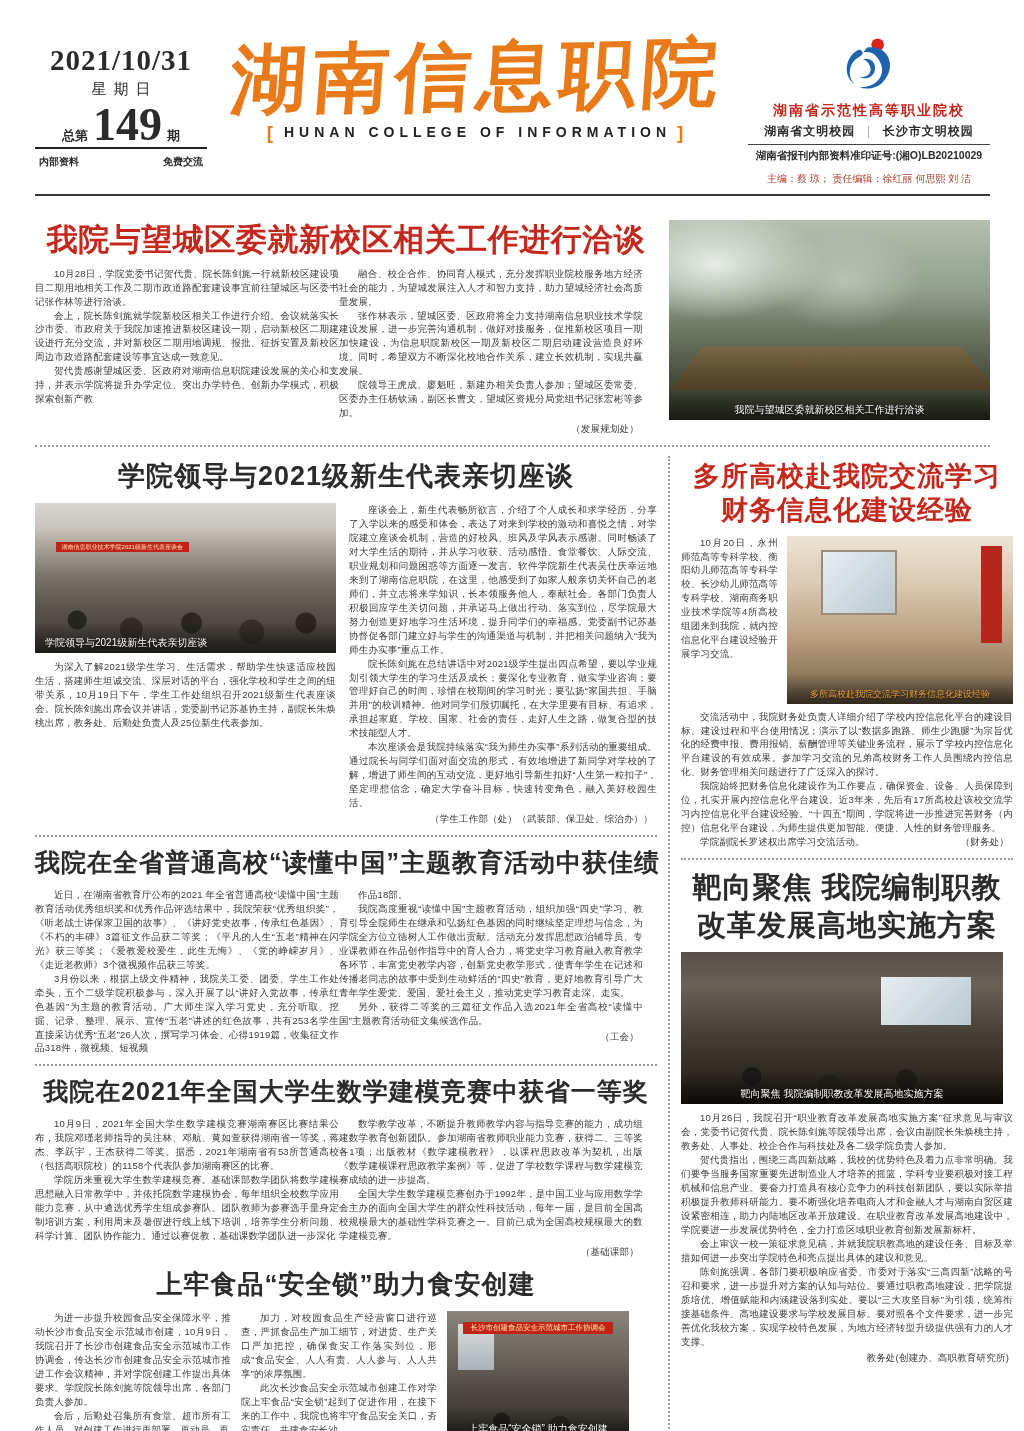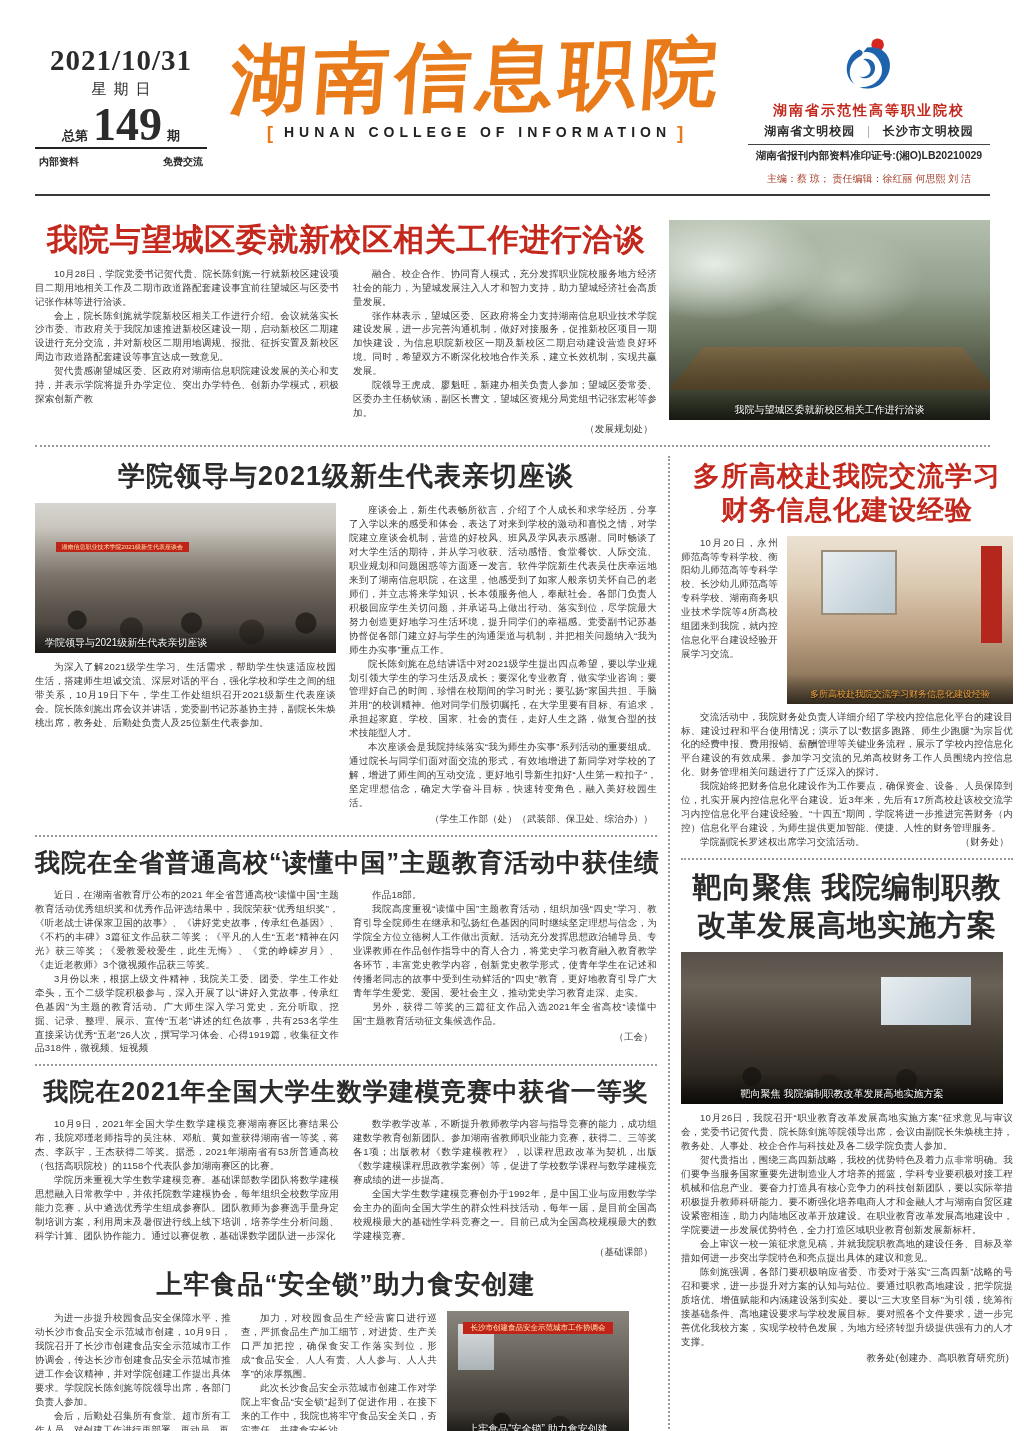--- a/index.html
+++ b/index.html
@@ -33,21 +33,21 @@
   
   .body-txt{font-size:9.5px;line-height:1.47;text-align:justify;letter-spacing:.2px;color:#3a3a3a;}
   .body-txt p{margin:0;text-indent:2em;}
   .byline{text-align:right;font-size:9.5px;color:#3a3a3a;padding-right:4px;margin-top:2px;}
   .dothr{border:none;border-top:2px dotted #9a9a9a;margin:9px 0;}
   
   .rowA{display:flex;gap:12px;margin-top:24px;}
   .a1{width:622px;flex:none;}
   .h1{color:#c4281d;font-size:31px;font-weight:900;text-align:center;line-height:1.15;
       letter-spacing:.5px;margin:2px 0 9px;white-space:nowrap;}
-  .a1-body{display:flex;gap:14px;}
+  .a1-body{display:flex;}
   .a1-body .col{width:304px;}
   
   .lower{display:flex;margin-top:2px;}
   .main-left{width:622px;flex:none;padding-right:11px;}
   .main-right{flex:1;border-left:2px dotted #9a9a9a;padding-left:11px;}
   
   .h2c{font-size:27px;font-weight:900;text-align:center;letter-spacing:1px;margin:2px 0 9px;white-space:nowrap;}
   .a2-grid{display:flex;gap:13px;}
   .a2-left{width:301px;flex:none;}
   .a2-right{flex:1;}

